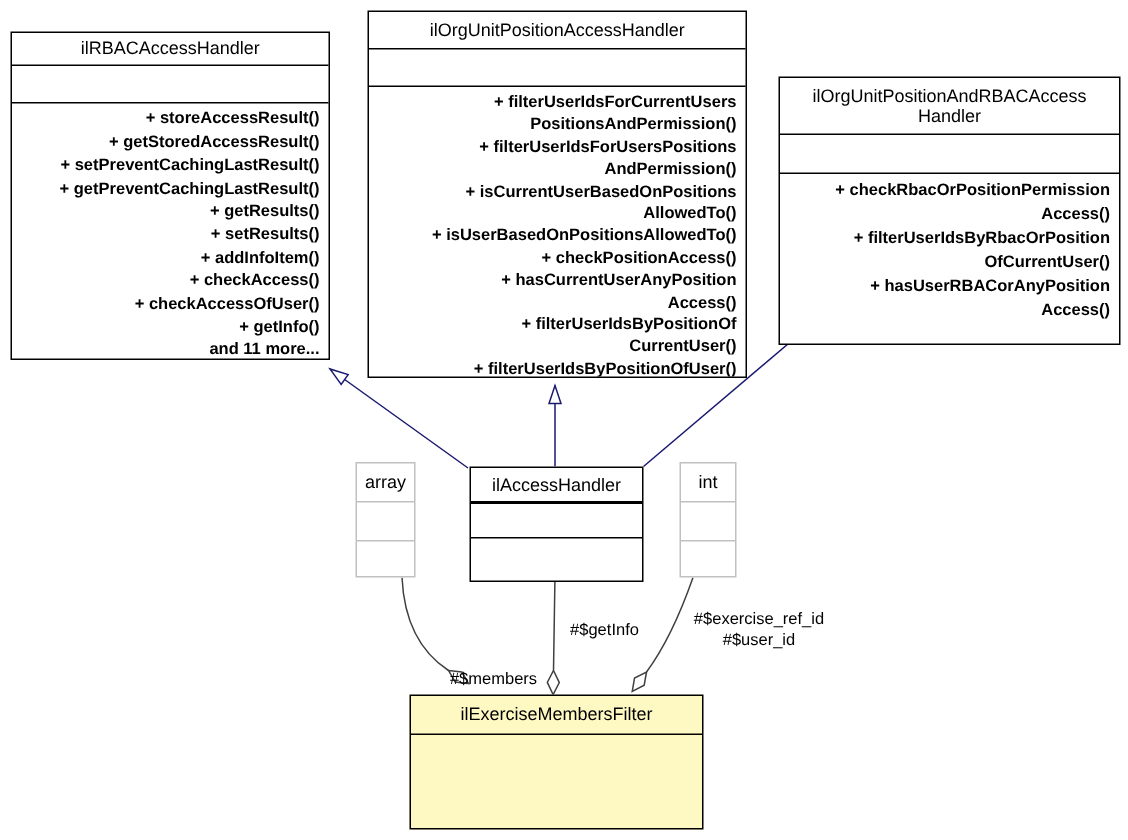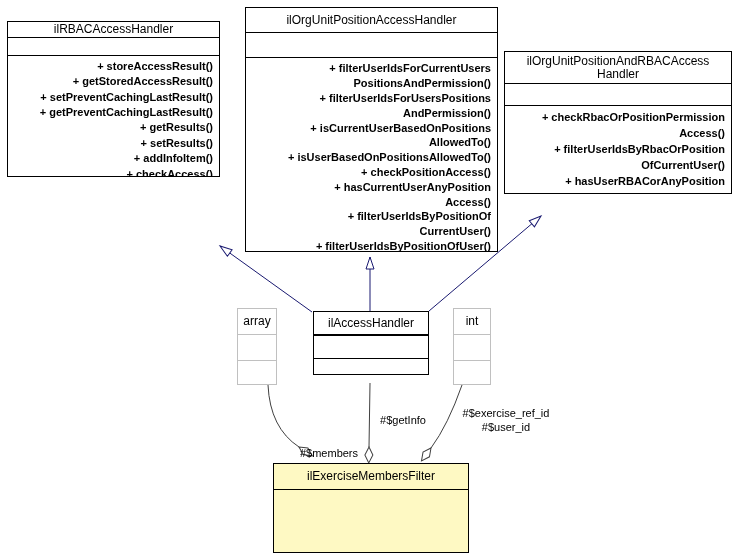--- a/index.html
+++ b/index.html
@@ -77,73 +77,73 @@
 
     <line x1="312" y1="312" x2="220" y2="246" stroke="#191970" stroke-width="1" marker-end="url(#inh-arrow)"></line>
     <line x1="370" y1="311" x2="370" y2="257" stroke="#191970" stroke-width="1" marker-end="url(#inh-arrow)"></line>
     <line x1="429" y1="311" x2="541" y2="216" stroke="#191970" stroke-width="1" marker-end="url(#inh-arrow)"></line>
 
     <path d="M268,385 Q270,428 299,447" fill="none" stroke="#404040" stroke-width="1" marker-end="url(#agg-diamond)"></path>
     <line x1="370" y1="383" x2="369" y2="447" stroke="#404040" stroke-width="1" marker-end="url(#agg-diamond)"></line>
     <path d="M462,385 Q448,425 431,448" fill="none" stroke="#404040" stroke-width="1" marker-end="url(#agg-diamond)"></path>
   </svg>
 
-  <div class="cls" style="left:7px;top:21px;width:213px;height:156px;">
+  <div class="cls" style="left:7px;top:21px;width:213px;height:219px;">
     <div class="sec title" style="height:22px;">ilRBACAccessHandler</div>
     <div class="sec" style="height:26px;"></div>
     <div class="sec methods m-rbac">+ storeAccessResult()
 + getStoredAccessResult()
 + setPreventCachingLastResult()
 + getPreventCachingLastResult()
 + getResults()
 + setResults()
 + addInfoItem()
 + checkAccess()
 + checkAccessOfUser()
 + getInfo()
-and 19 more...</div>
+and 11 more...</div>
   </div>
 
   <div class="cls" style="left:245px;top:7px;width:253px;height:245px;">
     <div class="sec title" style="height:25px;">ilOrgUnitPositionAccessHandler</div>
     <div class="sec" style="height:26px;"></div>
     <div class="sec methods m-org">+ filterUserIdsForCurrentUsers
 PositionsAndPermission()
 + filterUserIdsForUsersPositions
 AndPermission()
 + isCurrentUserBasedOnPositions
 AllowedTo()
 + isUserBasedOnPositionsAllowedTo()
 + checkPositionAccess()
 + hasCurrentUserAnyPosition
 Access()
 + filterUserIdsByPositionOf
 CurrentUser()
 + filterUserIdsByPositionOfUser()</div>
   </div>
 
-  <div class="cls" style="left:504px;top:51px;width:228px;height:143px;">
+  <div class="cls" style="left:519px;top:51px;width:228px;height:179px;">
     <div class="sec title t-2line" style="height:37px;">ilOrgUnitPositionAndRBACAccess
 Handler</div>
     <div class="sec" style="height:26px;"></div>
     <div class="sec methods m-orgrbac">+ checkRbacOrPositionPermission
 Access()
 + filterUserIdsByRbacOrPosition
 OfCurrentUser()
 + hasUserRBACorAnyPosition
 Access()</div>
   </div>
 
   <div class="cls primitive" style="left:237px;top:308px;width:40px;height:77px;">
     <div class="sec title" style="height:25px;">array</div>
     <div class="sec" style="height:26px;"></div>
     <div class="sec"></div>
   </div>
 
-  <div class="cls thicksep" style="left:313px;top:311px;width:116px;height:64px;">
+  <div class="cls thicksep" style="left:313px;top:311px;width:116px;height:77px;">
     <div class="sec title" style="height:22px;">ilAccessHandler</div>
     <div class="sec" style="height:24px;"></div>
     <div class="sec"></div>
   </div>
 
   <div class="cls primitive" style="left:453px;top:308px;width:38px;height:77px;">
     <div class="sec title" style="height:25px;">int</div>
     <div class="sec" style="height:26px;"></div>
     <div class="sec"></div>
   </div>

